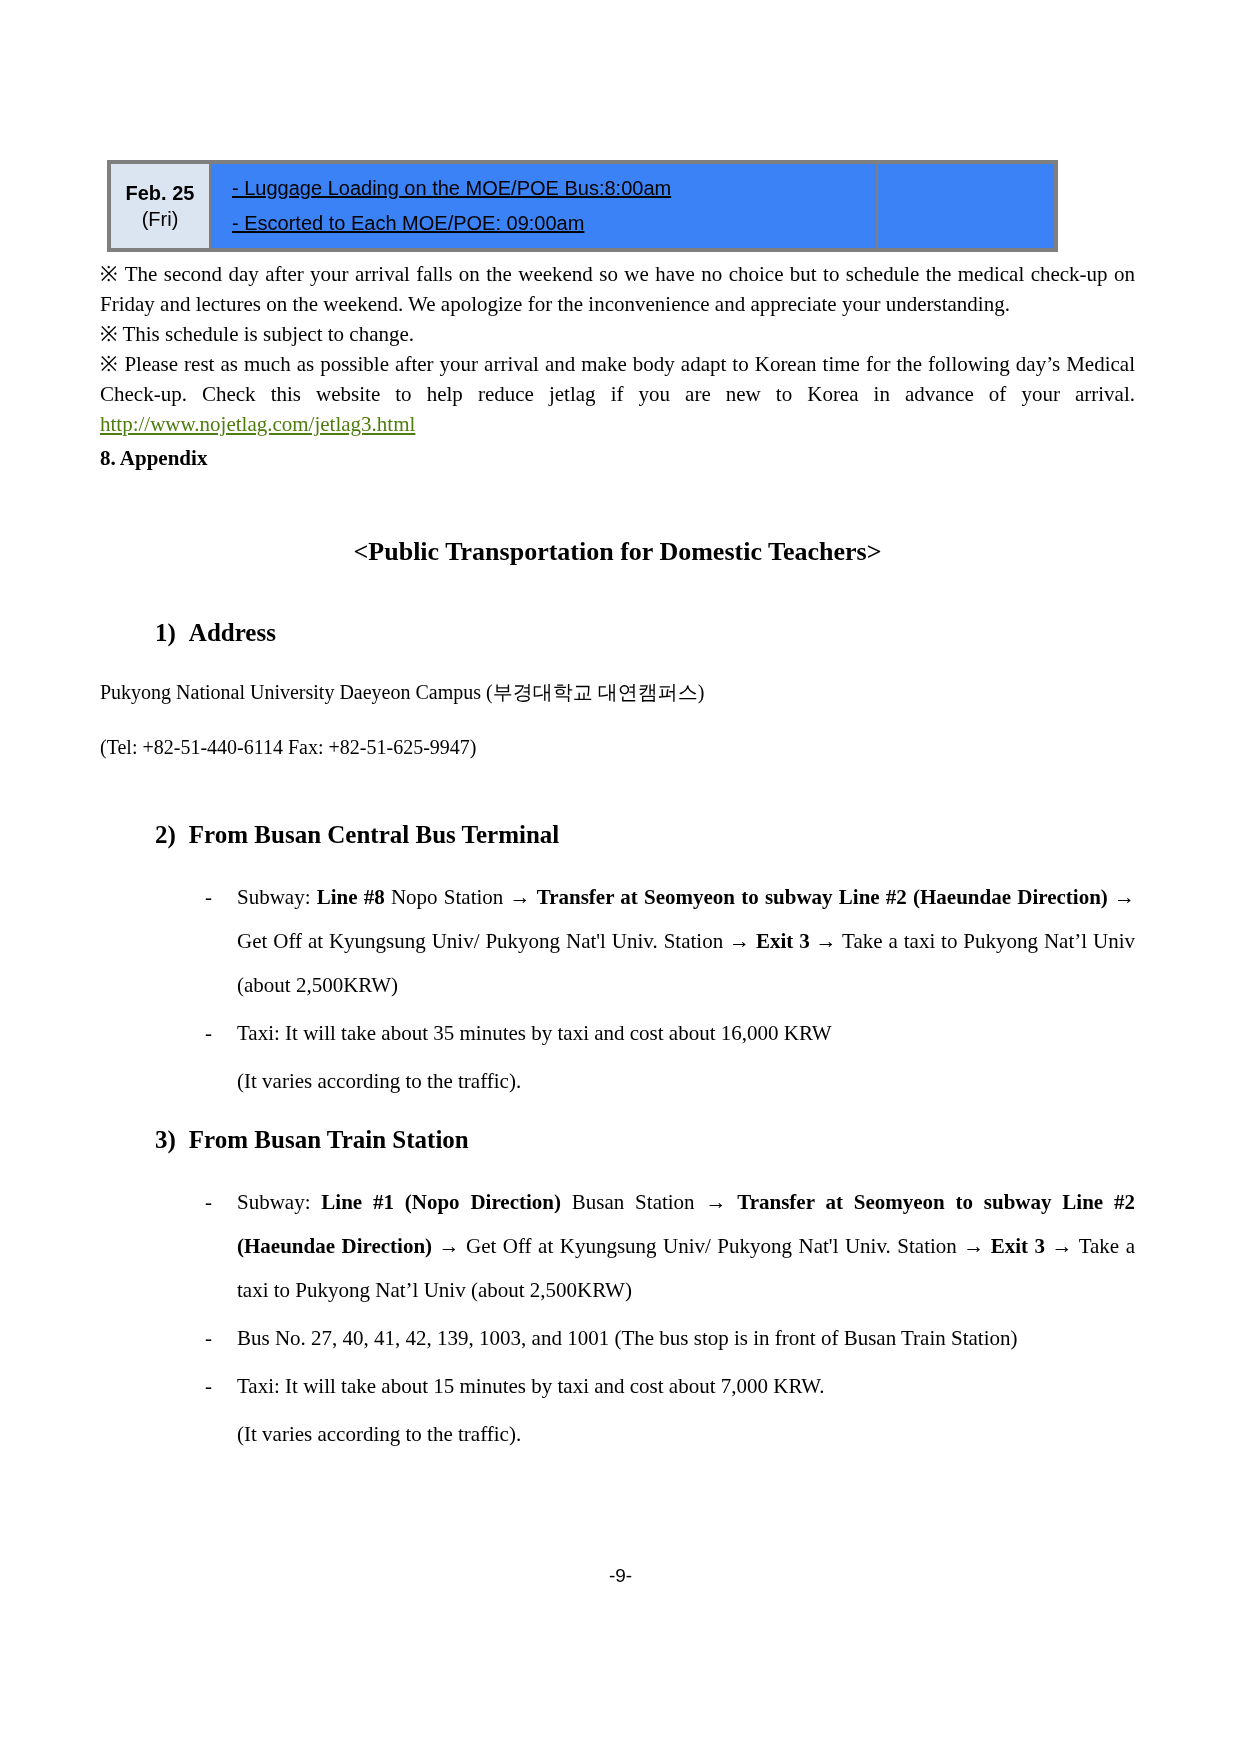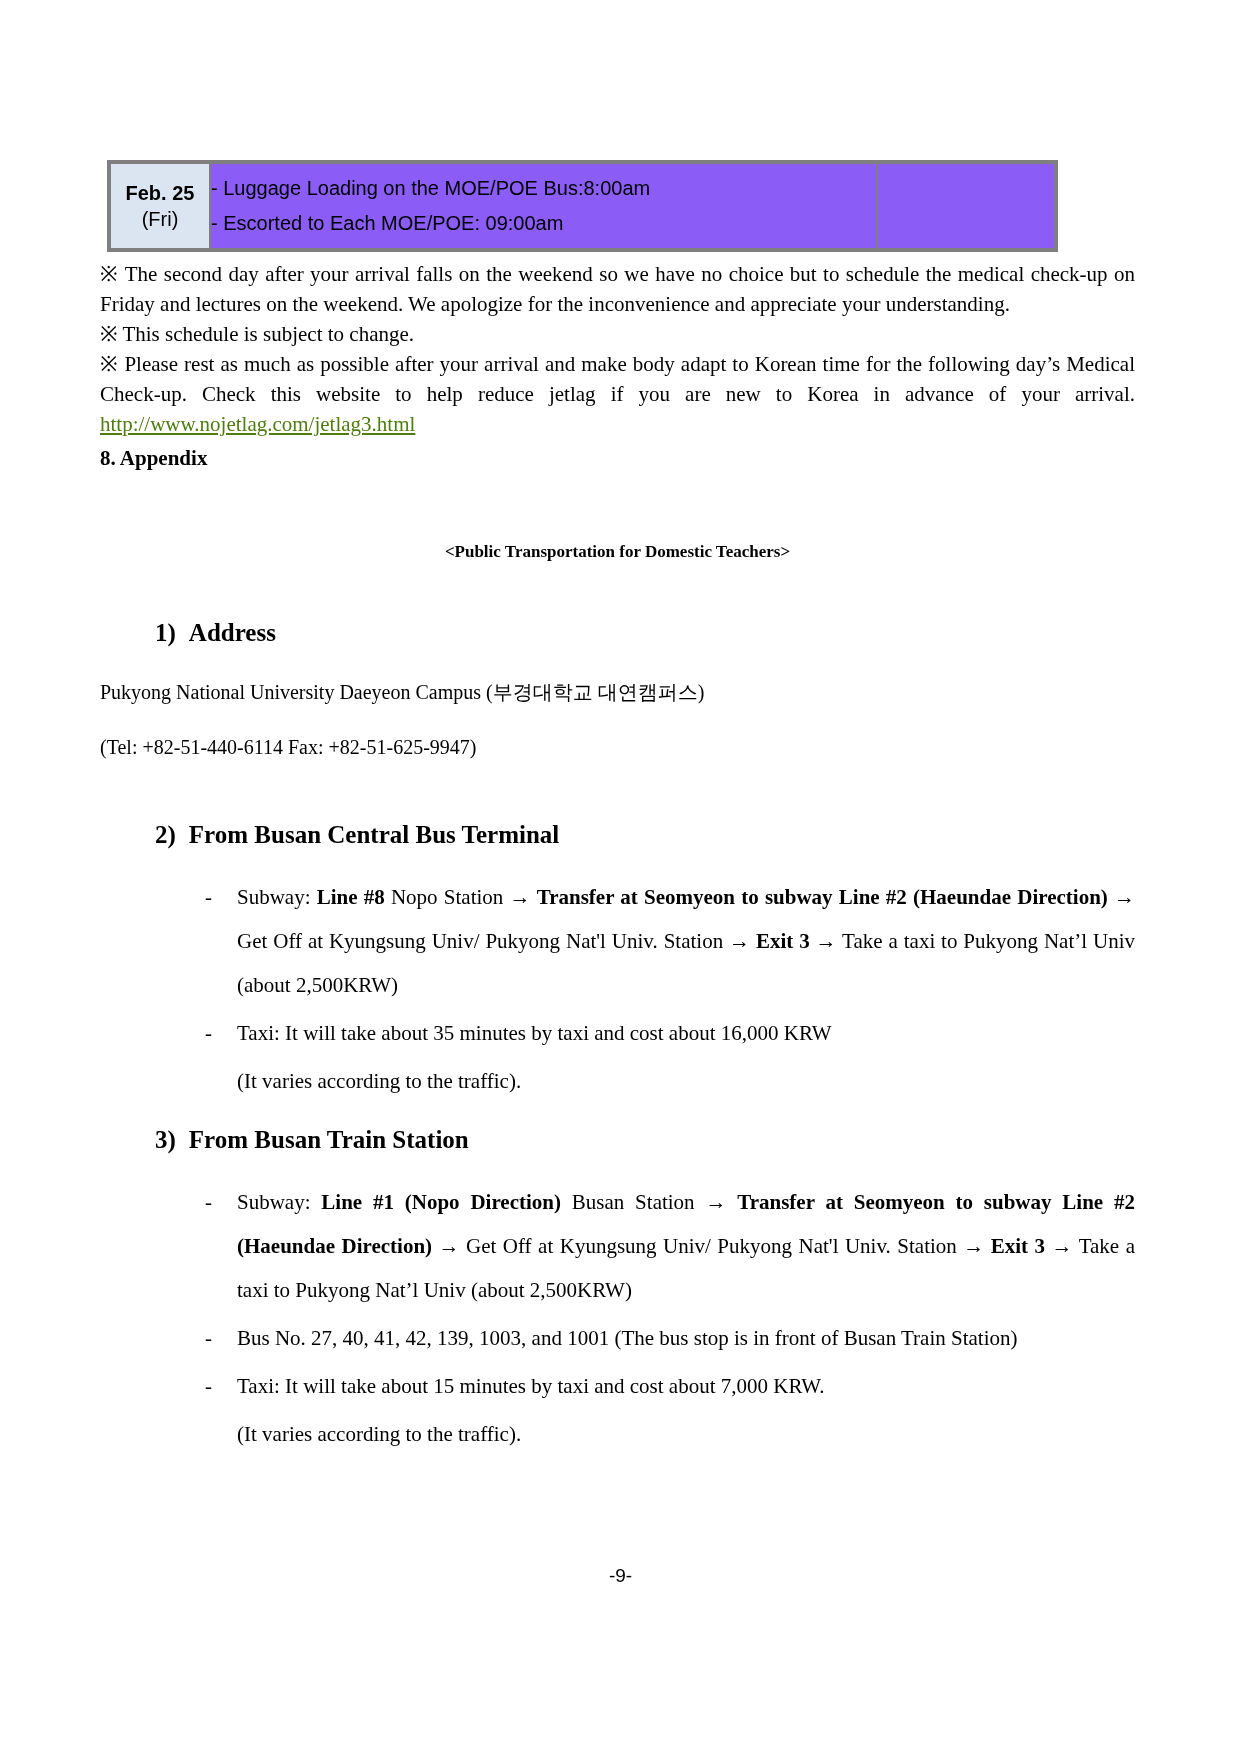--- a/index.html
+++ b/index.html
@@ -18,58 +18,60 @@
 
   
   .schedule-table {
     display:flex;
     width:951px;
     height:92px;
     margin-left:7px;
     box-sizing:border-box;
     border:4px solid #7f7f7f;
     font-family:"Liberation Sans","DejaVu Sans",sans-serif;
-    background:#8b5cf6;
+    background:#3b82f6;
   }
   .cell-date {
     width:100px;
     box-sizing:border-box;
     background:#dbe5f1;
     border-right:2px solid #7f7f7f;
     display:flex; flex-direction:column;
     align-items:center; justify-content:center;
     font-size:20px; line-height:26px;
   }
   .cell-date .d1 { font-weight:bold; }
   .cell-items {
     flex:1;
     box-sizing:border-box;
     border-right:2px solid #7f7f7f;
     display:flex; flex-direction:column; justify-content:space-evenly;
+    padding-left:21px;
     font-size:20px;
+    text-decoration:underline;
   }
   .cell-empty { width:176px; }
 
   
   .notes { margin-top:7px; }
   .note {
     font-size:21px; line-height:30px;
     text-align:justify; text-align-last:left;
     margin:0;
   }
   .link { text-decoration:underline; color:#4d7c0f; }
 
   
   .h-appendix {
     font-size:21px; font-weight:bold; line-height:34px;
     margin:2px 0 0 0;
   }
   .subtitle {
     text-align:center;
-    font-size:17px; font-weight:bold; line-height:33px;
+    font-size:26px; font-weight:bold; line-height:33px;
     margin-top:60px;
   }
   .sec-head {
     font-size:25px; font-weight:bold; line-height:33px;
     padding-left:55px;
   }
   .sec-head .num { display:inline-block; margin-right:13px; }
   .addr-head { margin-top:48px; }
   .addr-line { font-size:20px; line-height:30px; margin:25px 0 0 0; }
   .addr-line.first { margin-top:28px; }

